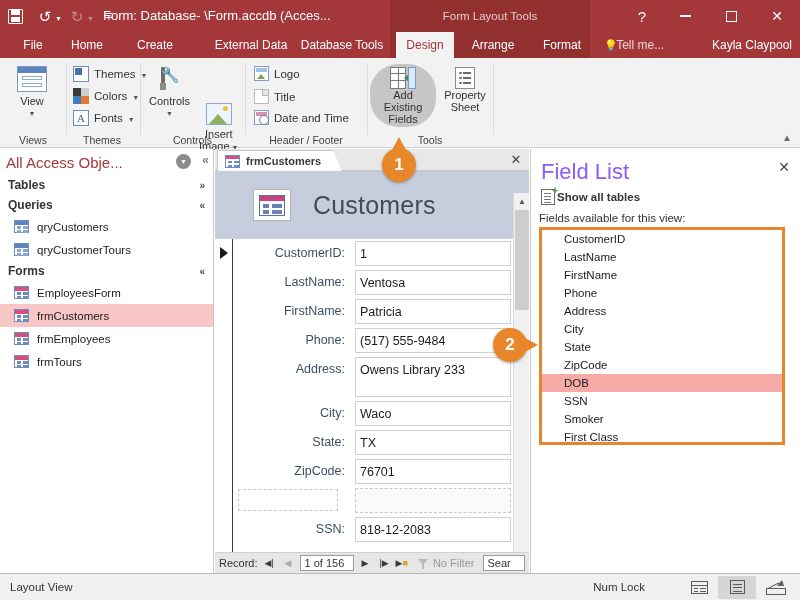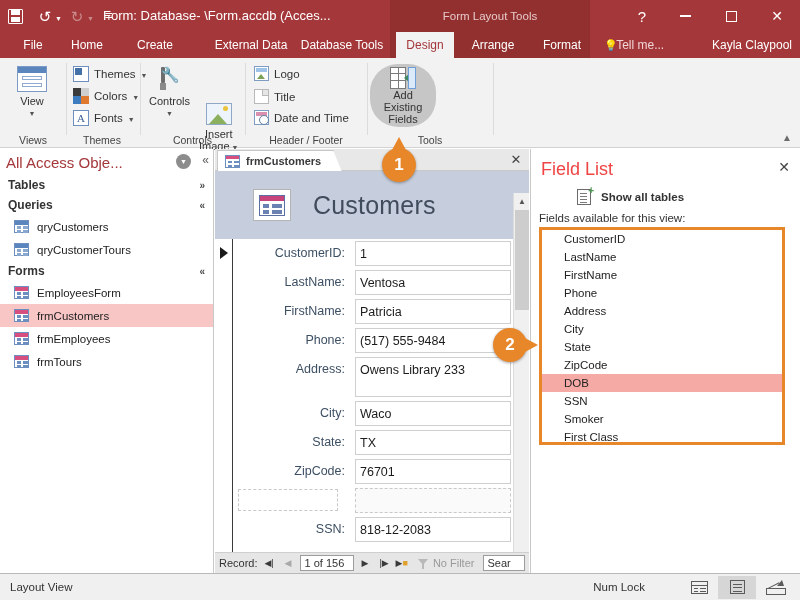--- a/index.html
+++ b/index.html
@@ -296,23 +296,23 @@
   .searchbox {
     background:#fff; border:1px solid #9c9c9c; height:16px; width:42px; margin-left:5px;
     display:flex; align-items:center; padding:0 3px; font-size:11px; color:#333; overflow:hidden;
   }
 
   
   .fieldlist {
     position: absolute; left: 530px; top: 149px; width: 270px; height: 424px;
     background: #ffffff; border-left: 1px solid #c8c8c8;
   }
-  .fl-title { position: absolute; left: 10px; top: 10px; font-size: 18px; color: #ef4444; }
+  .fl-title { position: absolute; left: 10px; top: 10px; font-size: 22px; color: #8b5cf6; }
   .fl-close { position: absolute; right: 10px; top: 10px; font-size: 14px; color: #444; }
-  .fl-showall { position: absolute; left: 10px; top: 40px; display: flex; align-items: center; gap: 10px; margin-left: 36px; }
+  .fl-showall { position: absolute; left: 10px; top: 40px; display: flex; align-items: center; gap: 2px; }
   .ic-showall { width: 14px; height: 16px; border: 1px solid #6b6b6b; background: #fff; position: relative; flex:none; }
   .ic-showall i { position:absolute; left:2px; right:3px; height:1.3px; background:#7a7a7a; }
   .ic-showall i.a{top:3px;} .ic-showall i.b{top:6px;} .ic-showall i.c{top:9px;} .ic-showall i.d{top:12px;}
   .ic-showall::after { content:"+"; position:absolute; right:-4px; top:-4px; color:#4e9a51; font-size:10px; font-weight:bold; line-height:1; }
   .fl-showall-txt { font-size: 11.5px; font-weight: bold; color: #333; }
   .fl-sub { position: absolute; left: 8px; top: 63px; font-size: 11.5px; color: #333; }
   .fl-box {
     position: absolute; left: 8px; top: 78px; width: 246px; height: 218px;
     border: 3px solid #e8862a; background: #ffffff;
   }
@@ -500,20 +500,32 @@
         <span class="ic-addfields">
           <span class="grid">
               <span class="gv"></span>
             </span>
             <span class="arr"></span>
             <span class="pane"></span>
         </span>
         <span class="cap">Add Existing</span>
         <span>Fields</span>
       </div>
+      <div class="tool-btn" style="left:72px;top:6px;width:50px;">
+        <span class="ic-propsheet">
+          <b class="r1"></b>
+            <b class="r2"></b>
+            <b class="r3"></b>
+            <i class="r1"></i>
+            <i class="r2"></i>
+            <i class="r3"></i>
+        </span>
+        <span class="cap">Property</span>
+        <span>Sheet</span>
+      </div>
       <div class="rgroup-label">Tools</div>
     </div>
     <div class="rgroup-sep" style="left:493px;"></div>
 
     <div class="rib-collapse">▲</div>
   </div>
 
   <div class="navpane">
     <div class="nav-header">
       <span class="nav-title">All Access Obje...</span>

